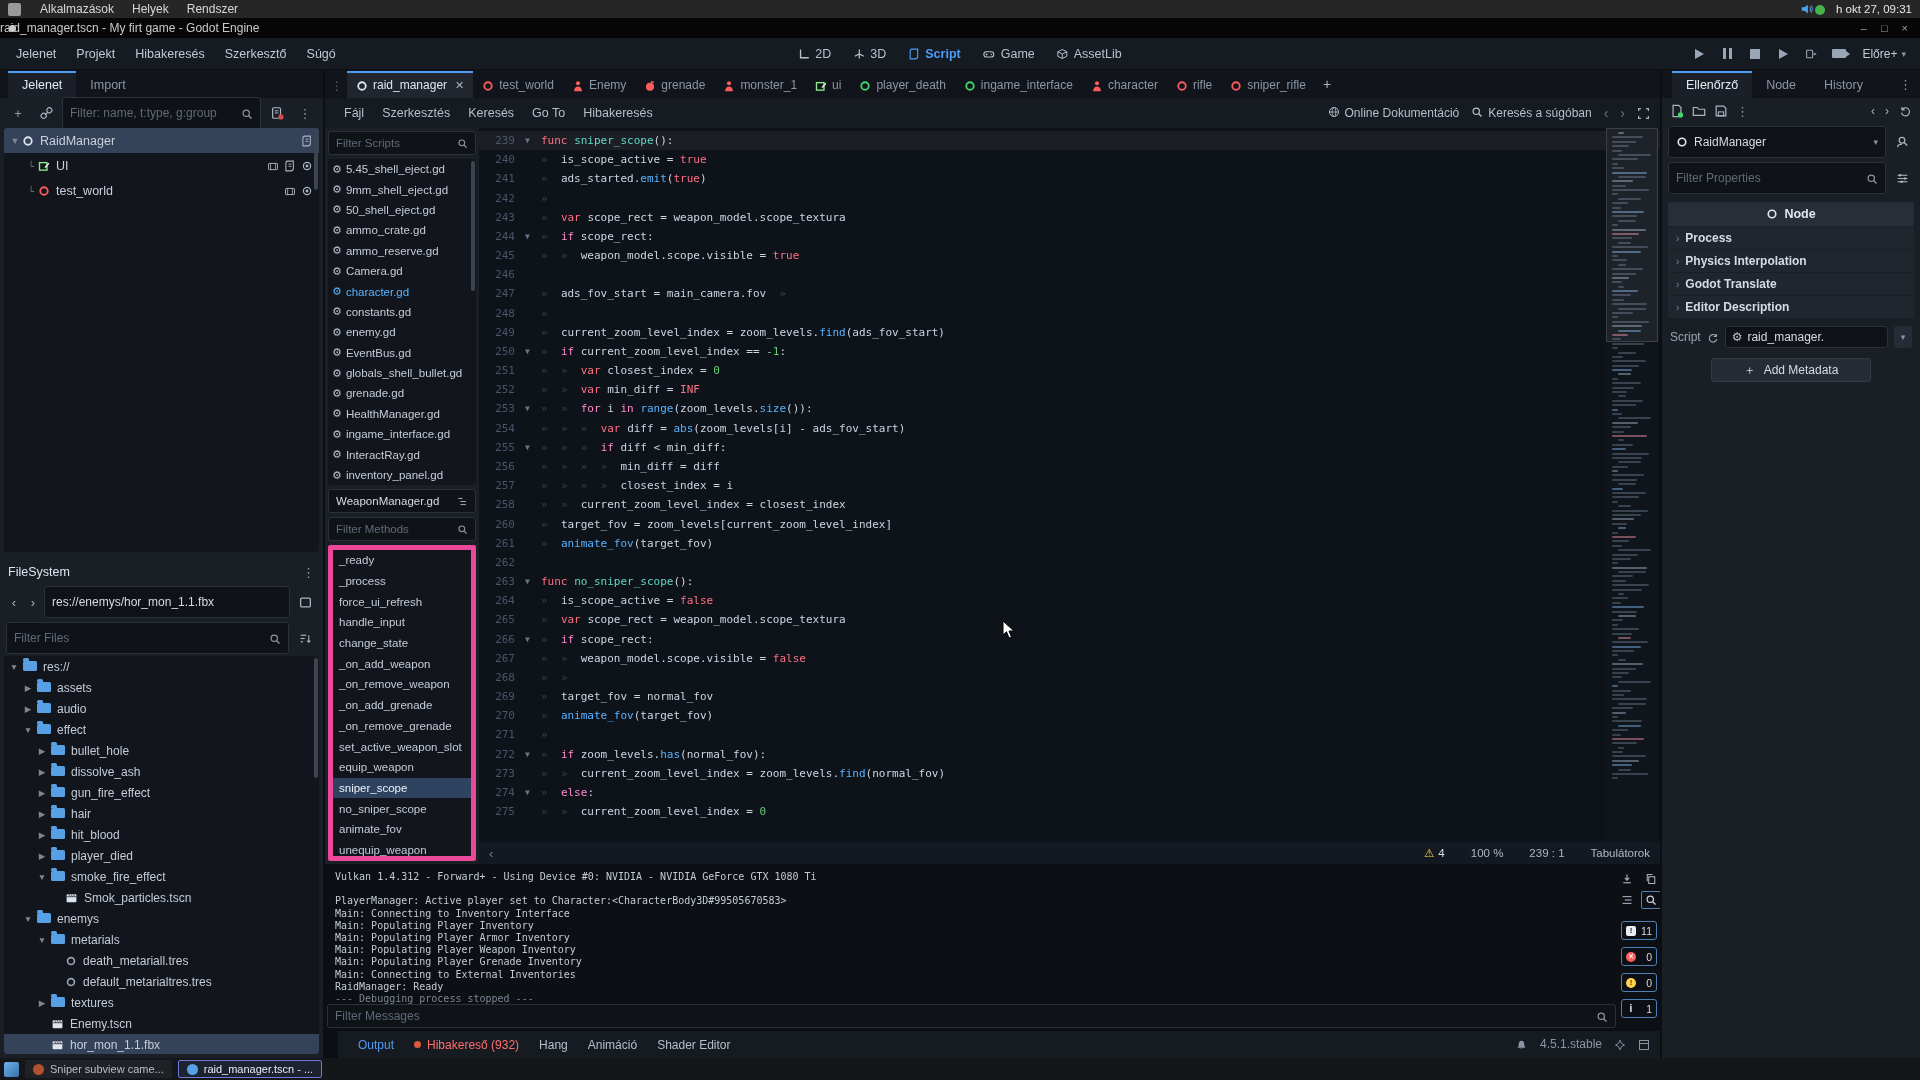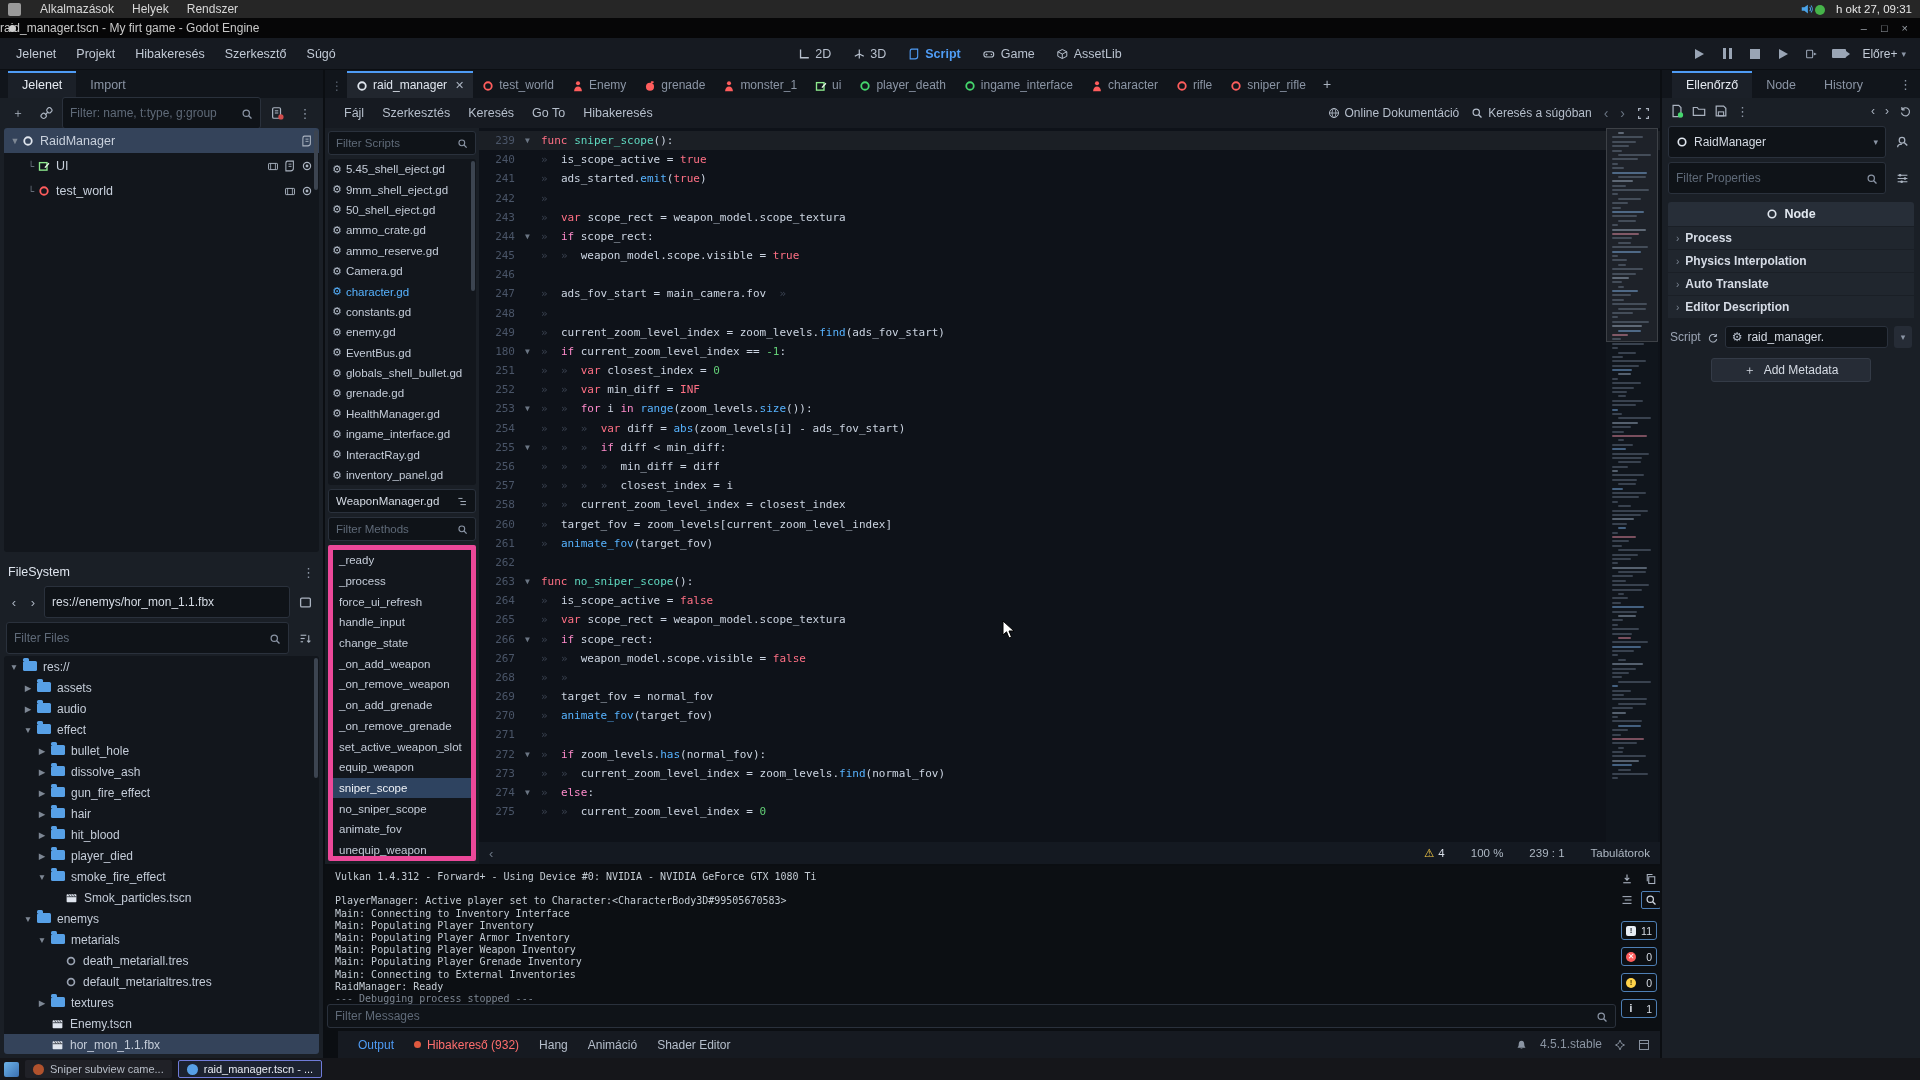--- a/index.html
+++ b/index.html
@@ -88,21 +88,21 @@
   .frow .exp { width:12px; text-align:center; color:#7d8794; font-size:8.5px; flex:0 0 auto; }
   .frow .lbl { margin-left:6px; white-space:nowrap; }
   .fold-i { width:14px; height:10px; background:#57a0e6; border-radius:1.5px; position:relative; display:inline-block; flex:0 0 auto; }
   .fold-i:before { content:""; position:absolute; top:-2.5px; left:0; width:6px; height:3px; background:#57a0e6; border-radius:1.5px 1.5px 0 0; }
   .scrollgrab { position:absolute; right:1px; width:4px; background:#3c4450; border-radius:2px; }
 
   
   #smenu { height:30px; background:#161a21; display:flex; align-items:center; padding:0 10px; gap:2px; flex:0 0 auto; }
   #smenu .mi { padding:4px 9px; color:#b6bfcc; font-size:12.5px; }
   #smenu .right { margin-left:auto; display:flex; align-items:center; gap:12px; color:#b6bfcc; }
-  #smenu .hlp { display:flex; align-items:center; gap:5px; font-size:12px; }
+  #smenu .hlp { display:flex; align-items:flex-start; gap:5px; font-size:12px; }
   #smenu .nav { color:#6b7684; font-size:14px; }
   #sbody { flex:1; display:flex; min-height:0; }
   #sside { width:154px; flex:0 0 auto; background:#1a1f26; display:flex; flex-direction:column; padding:3px; gap:4px; }
   #sside .inp { height:24px; font-size:11.5px; }
   #script-list { height:326px; background:#12161c; border-radius:3px; overflow:hidden; position:relative; }
   .srow { height:20.4px; display:flex; align-items:center; gap:4px; padding:0 4px; font-size:11.5px; color:#c4ccd8; white-space:nowrap; }
   .srow .gear { font-size:11px; color:#b8c1ce; }
   .srow.hl { color:#57b3ff; } .srow.hl .gear { color:#57b3ff; }
   #namebox { height:24px; }
   #method-list { flex:1; background:#12161c; border:5px solid #ec4899; border-radius:2px; overflow:hidden; }
@@ -761,21 +761,21 @@
                 <div class="cline"><span class="ln">240</span><span class="fold"></span><span class="ctext"><span class="tb">»  </span><span class="tx">is_scope_active = </span><span class="kw">true</span></span></div>
                 <div class="cline"><span class="ln">241</span><span class="fold"></span><span class="ctext"><span class="tb">»  </span><span class="tx">ads_started.</span><span class="fc">emit</span><span class="tx">(</span><span class="kw">true</span><span class="tx">)</span></span></div>
                 <div class="cline"><span class="ln">242</span><span class="fold"></span><span class="ctext"><span class="tb">»  </span></span></div>
                 <div class="cline"><span class="ln">243</span><span class="fold"></span><span class="ctext"><span class="tb">»  </span><span class="kw">var </span><span class="tx">scope_rect = weapon_model.scope_textura</span></span></div>
                 <div class="cline"><span class="ln">244</span><span class="fold">▼</span><span class="ctext"><span class="tb">»  </span><span class="cf">if </span><span class="tx">scope_rect:</span></span></div>
                 <div class="cline"><span class="ln">245</span><span class="fold"></span><span class="ctext"><span class="tb">»  </span><span class="tb">»  </span><span class="tx">weapon_model.scope.visible = </span><span class="kw">true</span></span></div>
                 <div class="cline"><span class="ln">246</span><span class="fold"></span><span class="ctext"></span></div>
                 <div class="cline"><span class="ln">247</span><span class="fold"></span><span class="ctext"><span class="tb">»  </span><span class="tx">ads_fov_start = main_camera.fov</span><span class="tb">  »</span></span></div>
                 <div class="cline"><span class="ln">248</span><span class="fold"></span><span class="ctext"><span class="tb">»  </span></span></div>
                 <div class="cline"><span class="ln">249</span><span class="fold"></span><span class="ctext"><span class="tb">»  </span><span class="tx">current_zoom_level_index = zoom_levels.</span><span class="fc">find</span><span class="tx">(ads_fov_start)</span></span></div>
-                <div class="cline"><span class="ln">180</span><span class="fold">▼</span><span class="ctext"><span class="tb">»  </span><span class="cf">if </span><span class="tx">current_zoom_level_index == </span><span class="nu">-1</span><span class="tx">:</span></span></div>
+                <div class="cline"><span class="ln">250</span><span class="fold">▼</span><span class="ctext"><span class="tb">»  </span><span class="cf">if </span><span class="tx">current_zoom_level_index == </span><span class="nu">-1</span><span class="tx">:</span></span></div>
                 <div class="cline"><span class="ln">251</span><span class="fold"></span><span class="ctext"><span class="tb">»  </span><span class="tb">»  </span><span class="kw">var </span><span class="tx">closest_index = </span><span class="nu">0</span></span></div>
                 <div class="cline"><span class="ln">252</span><span class="fold"></span><span class="ctext"><span class="tb">»  </span><span class="tb">»  </span><span class="kw">var </span><span class="tx">min_diff = </span><span class="kw">INF</span></span></div>
                 <div class="cline"><span class="ln">253</span><span class="fold">▼</span><span class="ctext"><span class="tb">»  </span><span class="tb">»  </span><span class="cf">for </span><span class="tx">i</span><span class="cf"> in </span><span class="fc">range</span><span class="tx">(zoom_levels.</span><span class="fc">size</span><span class="tx">()):</span></span></div>
                 <div class="cline"><span class="ln">254</span><span class="fold"></span><span class="ctext"><span class="tb">»  </span><span class="tb">»  </span><span class="tb">»  </span><span class="kw">var </span><span class="tx">diff = </span><span class="fc">abs</span><span class="tx">(zoom_levels[i] - ads_fov_start)</span></span></div>
                 <div class="cline"><span class="ln">255</span><span class="fold">▼</span><span class="ctext"><span class="tb">»  </span><span class="tb">»  </span><span class="tb">»  </span><span class="cf">if </span><span class="tx">diff &lt; min_diff:</span></span></div>
                 <div class="cline"><span class="ln">256</span><span class="fold"></span><span class="ctext"><span class="tb">»  </span><span class="tb">»  </span><span class="tb">»  </span><span class="tb">»  </span><span class="tx">min_diff = diff</span></span></div>
                 <div class="cline"><span class="ln">257</span><span class="fold"></span><span class="ctext"><span class="tb">»  </span><span class="tb">»  </span><span class="tb">»  </span><span class="tb">»  </span><span class="tx">closest_index = i</span></span></div>
                 <div class="cline"><span class="ln">258</span><span class="fold"></span><span class="ctext"><span class="tb">»  </span><span class="tb">»  </span><span class="tx">current_zoom_level_index = closest_index</span></span></div>
                 <div class="cline"><span class="ln">260</span><span class="fold"></span><span class="ctext"><span class="tb">»  </span><span class="tx">target_fov = zoom_levels[current_zoom_level_index]</span></span></div>
                 <div class="cline"><span class="ln">261</span><span class="fold"></span><span class="ctext"><span class="tb">»  </span><span class="fc">animate_fov</span><span class="tx">(target_fov)</span></span></div>
@@ -1123,21 +1123,21 @@
           <div class="igrow">
             <span class="exp">›</span>
             <span>Process</span>
           </div>
           <div class="igrow">
             <span class="exp">›</span>
             <span>Physics Interpolation</span>
           </div>
           <div class="igrow">
             <span class="exp">›</span>
-            <span>Auto Translate</span>
+            <span>Godot Translate</span>
           </div>
           <div class="igrow">
             <span class="exp">›</span>
             <span>Editor Description</span>
           </div>
         </div>
       <div id="insp-script">
         <span>Script</span>
         <span><svg class="svgi" width="12" height="12" viewBox="0 0 16 16">
               <path d="M12.5 6 A5 5 0 1 0 13 9.5 M12.5 6 V2.5 M12.5 6 H9" fill="none" stroke="#aab3c0" stroke-width="1.4"></path>

